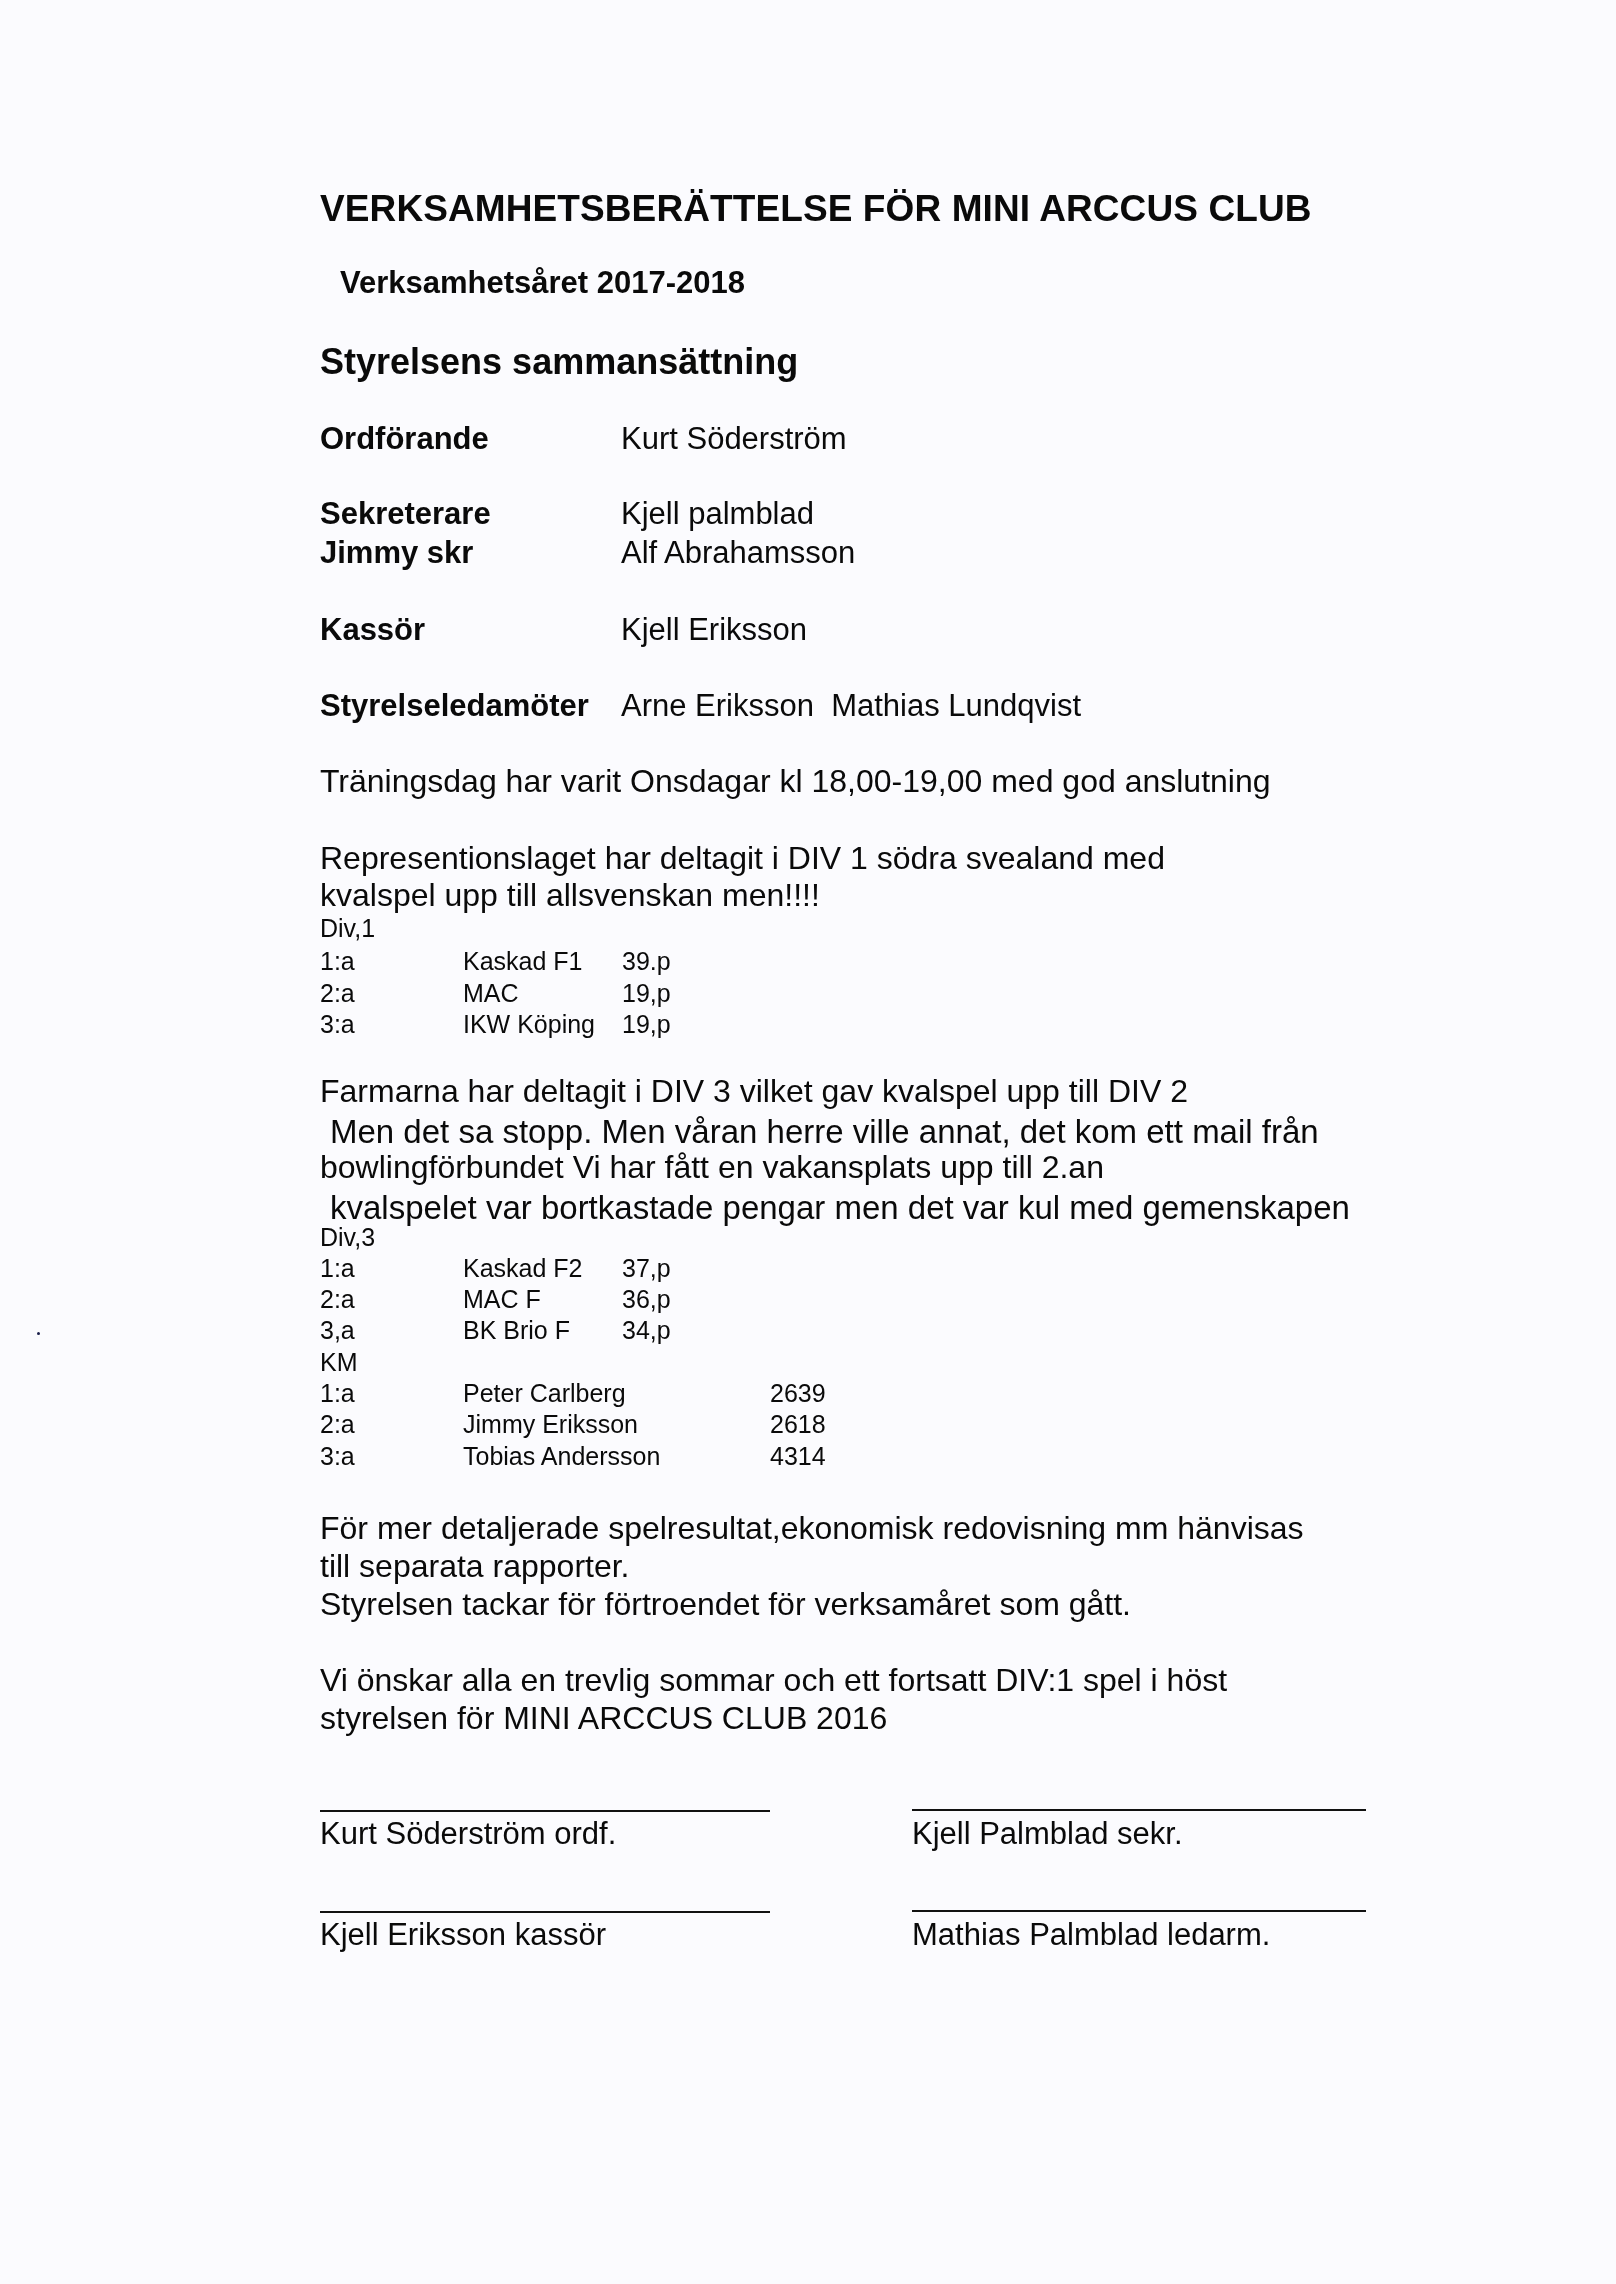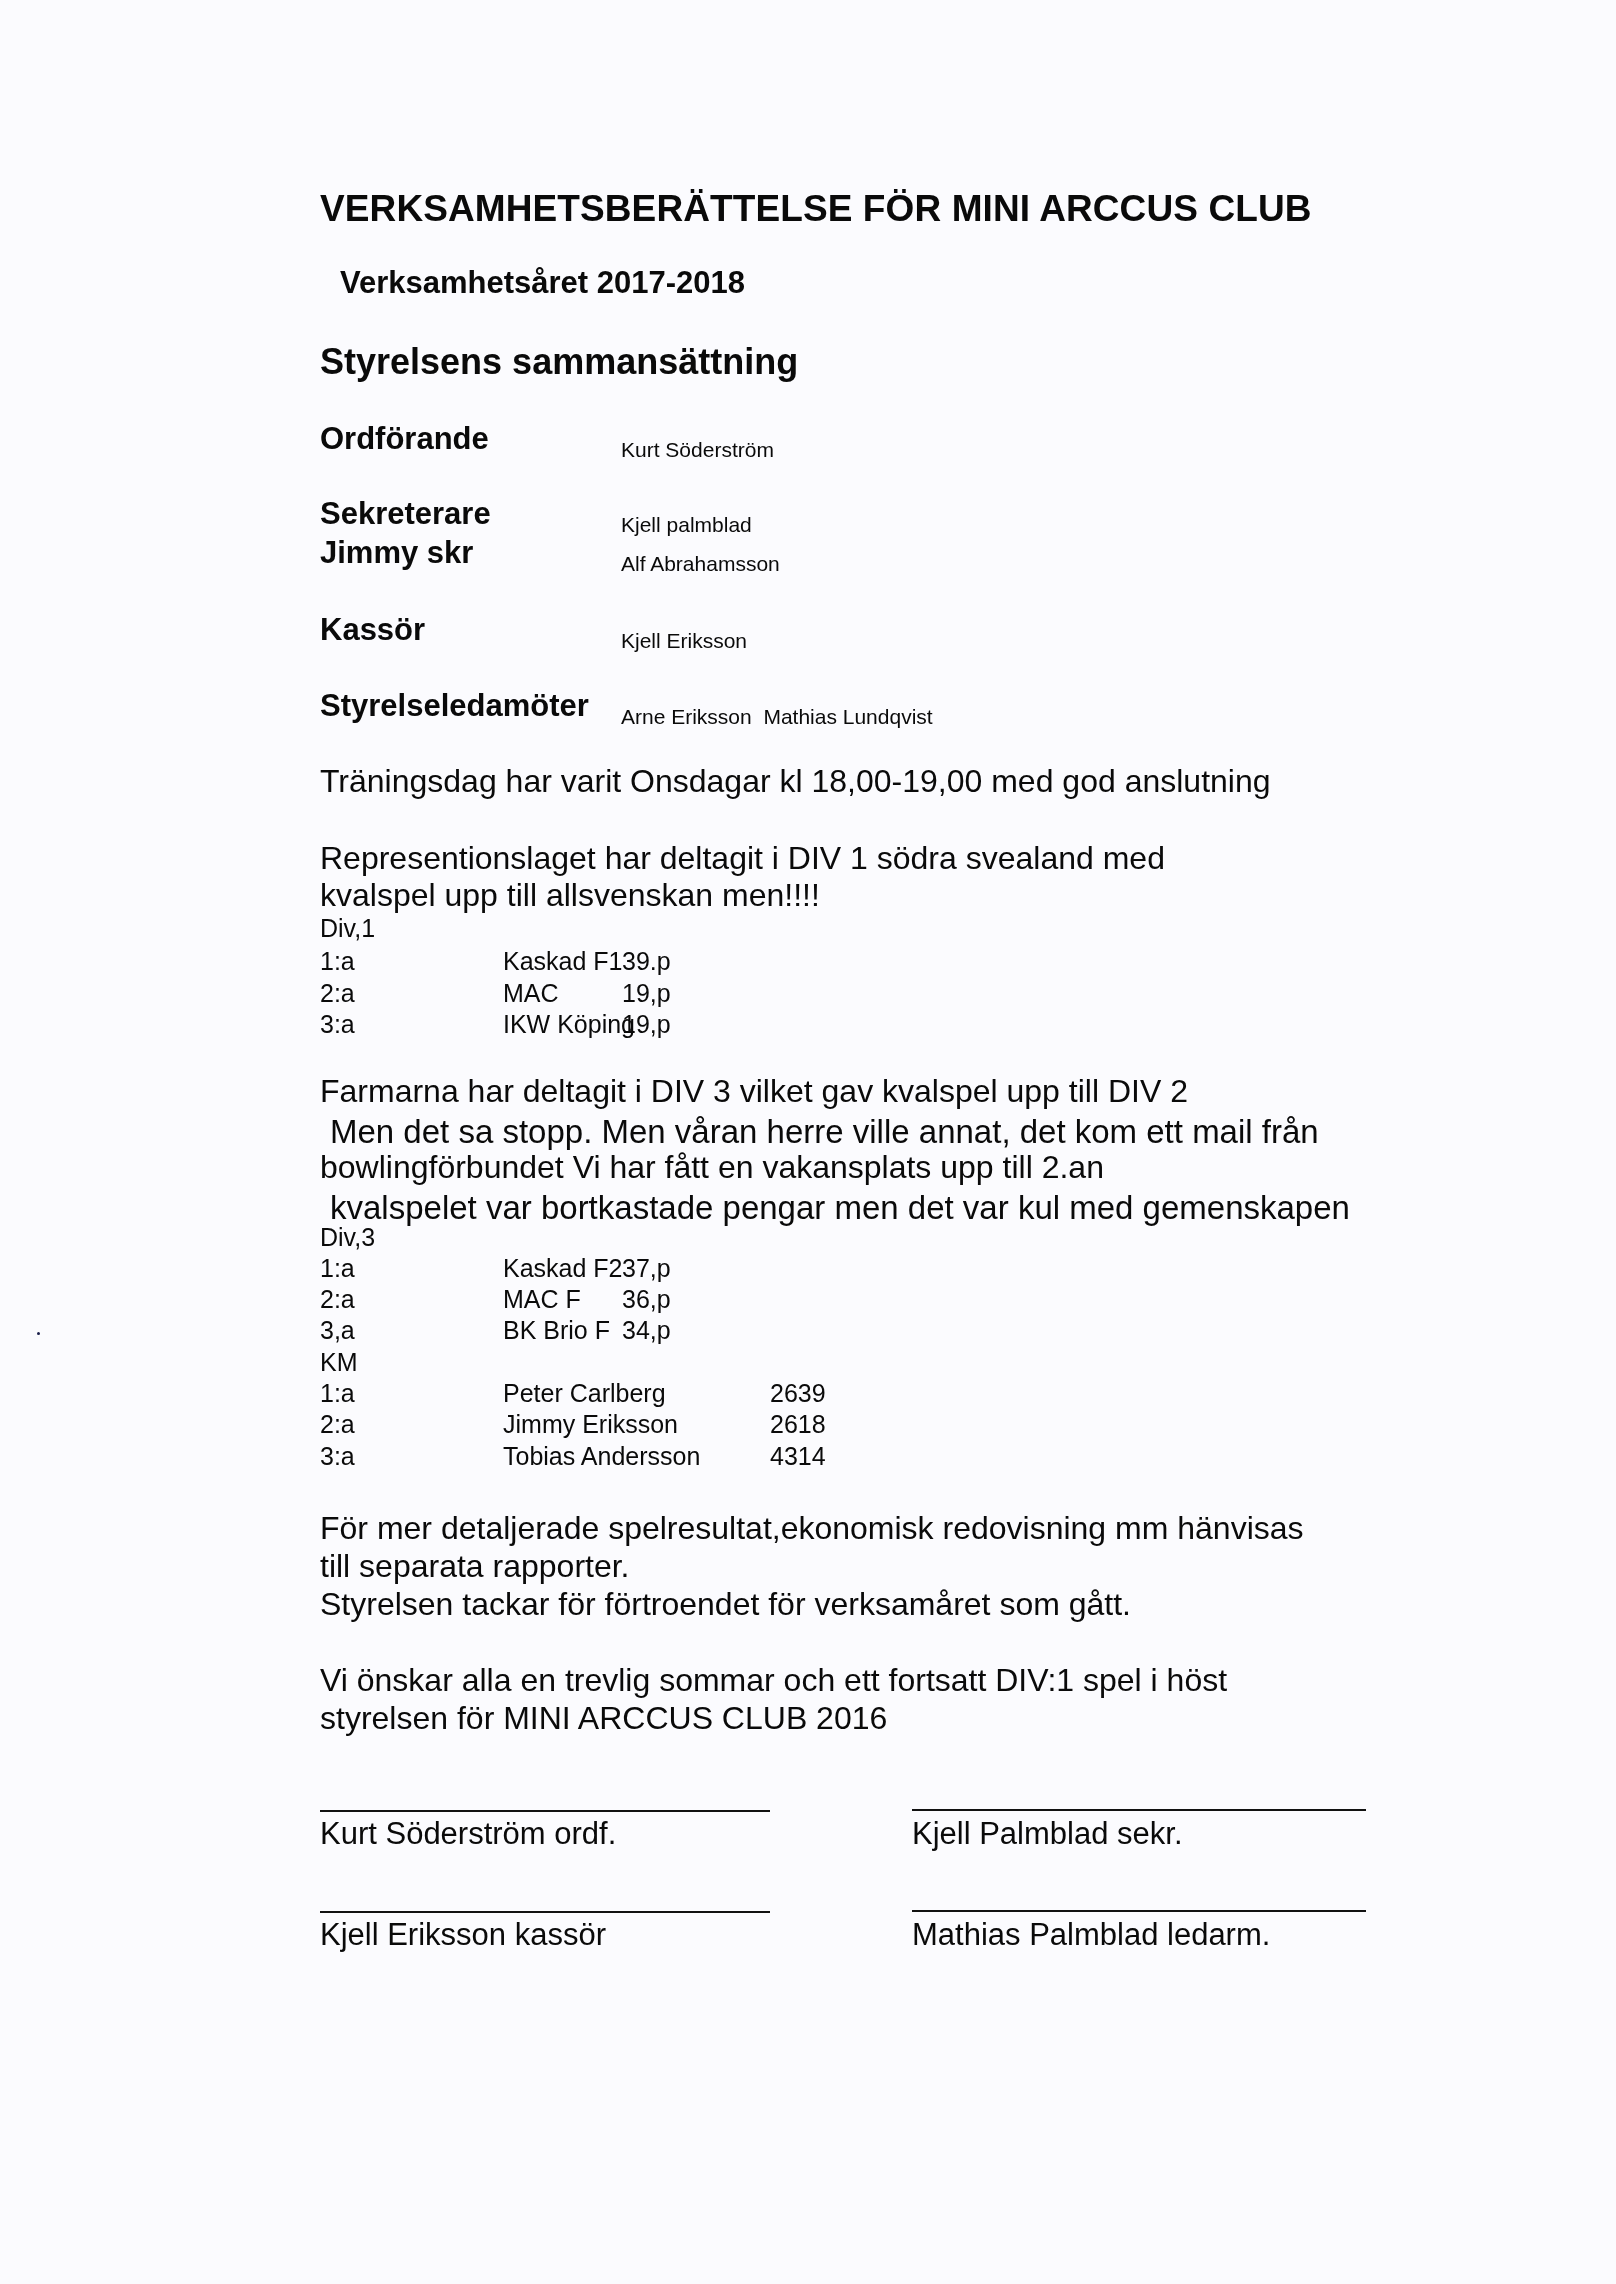--- a/index.html
+++ b/index.html
@@ -9,26 +9,26 @@
     position: relative;
     overflow: hidden;
     color: #0a0a0a;
     font-family: "Liberation Sans", sans-serif;
   }
   .abs { position: absolute; white-space: nowrap; line-height: 1; }
   .title { left: 320px; top: 190px; font-size: 37px; font-weight: bold; letter-spacing: 0.1px; }
   .subtitle { left: 320px; top: 267px; font-size: 31px; font-weight: bold; margin-left: 20px; }
   .section-heading { left: 320px; top: 344px; font-size: 36px; font-weight: bold; text-underline-offset: 3.9px; text-decoration-thickness: 2.6px; }
   .role { left: 320px; font-size: 31px; font-weight: bold; }
-  .member { left: 621px; font-size: 21px; margin-top: 16px; }
+  .member { left: 621px; font-size: 31px; }
   .para { left: 320px; font-size: 32px; }
   .para-sm { left: 330px; font-size: 33px; }
   .small { font-size: 25px; }
   .col-rank { left: 320px; }
-  .col-team { left: 463px; margin-left: 40px; }
+  .col-team { left: 463px; }
   .col-pts { left: 622px; }
   .col-score { left: 770px; }
   .sig-line { position: absolute; height: 2px; background: #111; }
   .sig-name { font-size: 31px; }
   .stray-dot { position: absolute; left: 37px; top: 1332px; width: 3.3px; height: 3.3px; border-radius: 50%; background: #1a1f4a; }
 </style>
 </head>
 <body>
 
 <div>

